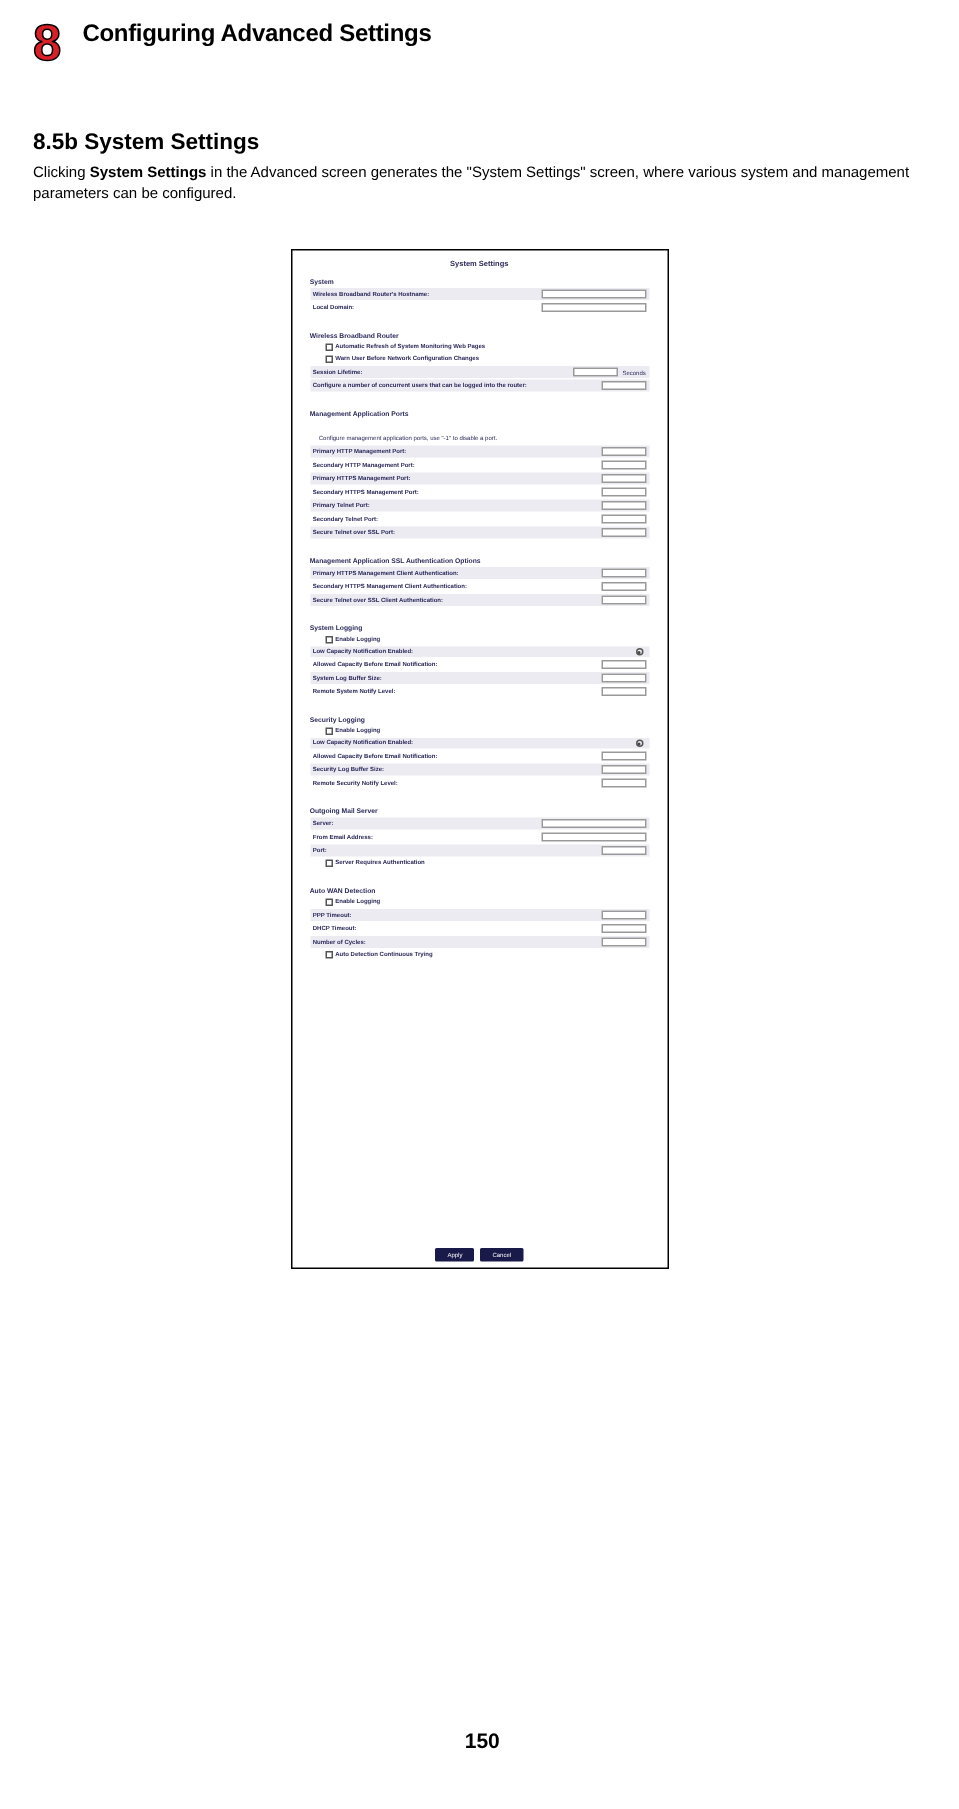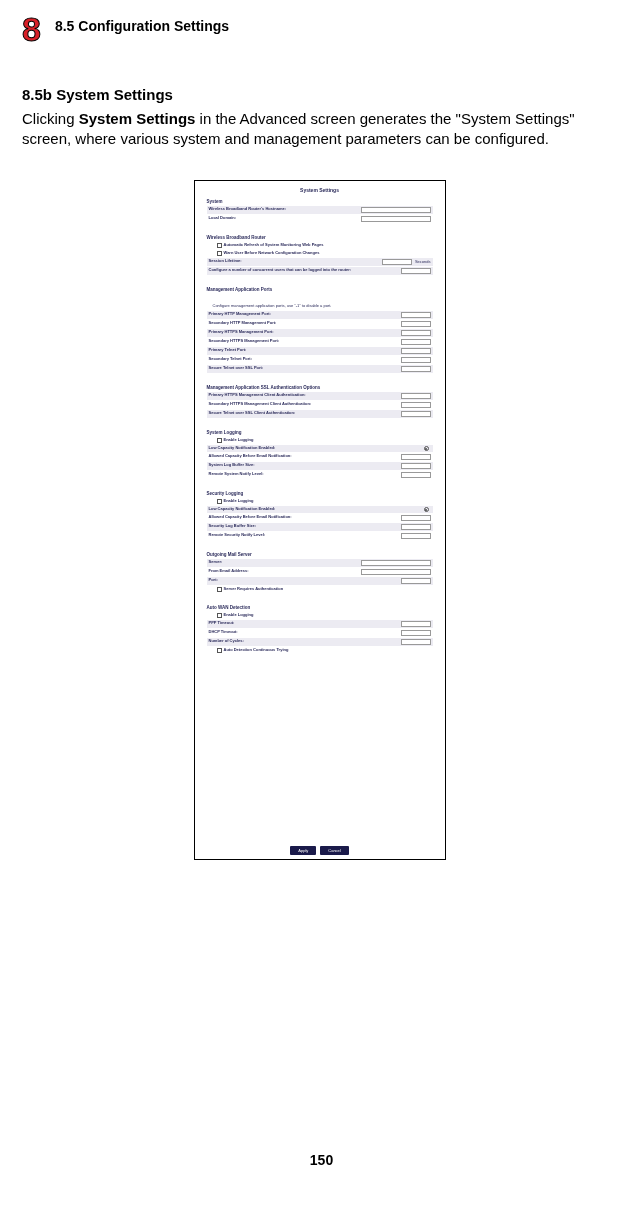--- a/index.html
+++ b/index.html
@@ -38,21 +38,21 @@
       color: #000;
       margin-top: 4px;
     }
     .subsection-title {
       font-size: 15px;
       font-weight: 700;
       color: #000000;
       margin-bottom: 6px;
     }
     .body-text {
-      font-size: 15px;
+      font-size: 10px;
       color: #000;
       line-height: 1.35;
       margin-bottom: 30px;
     }
     .body-text b { font-weight: 700; }
     .screenshot {
       width: 252px;
       height: 680px;
       margin: 0 auto;
       border: 1px solid #000;
@@ -155,21 +155,21 @@
       margin-top: 41px;
     }
     .gap { height: 8px; }
   </style>
 </head>
 <body>
 
 <div class="header-row">
   <div class="chapter-num">8</div>
   <div class="chapter-titles">
-    <div class="section-title">8.5  Configuration Settings</div>
+    <div class="chapter-title">Configuring Advanced Settings</div>
   </div>
 </div>
 
 <div class="subsection-title">8.5b  System Settings</div>
 
 <p class="body-text">
   <span>Clicking </span><b>System Settings</b><span> in the Advanced screen generates the "System Settings" screen, where various system and management parameters can be configured.</span>
 </p>
 
 <div class="screenshot">

